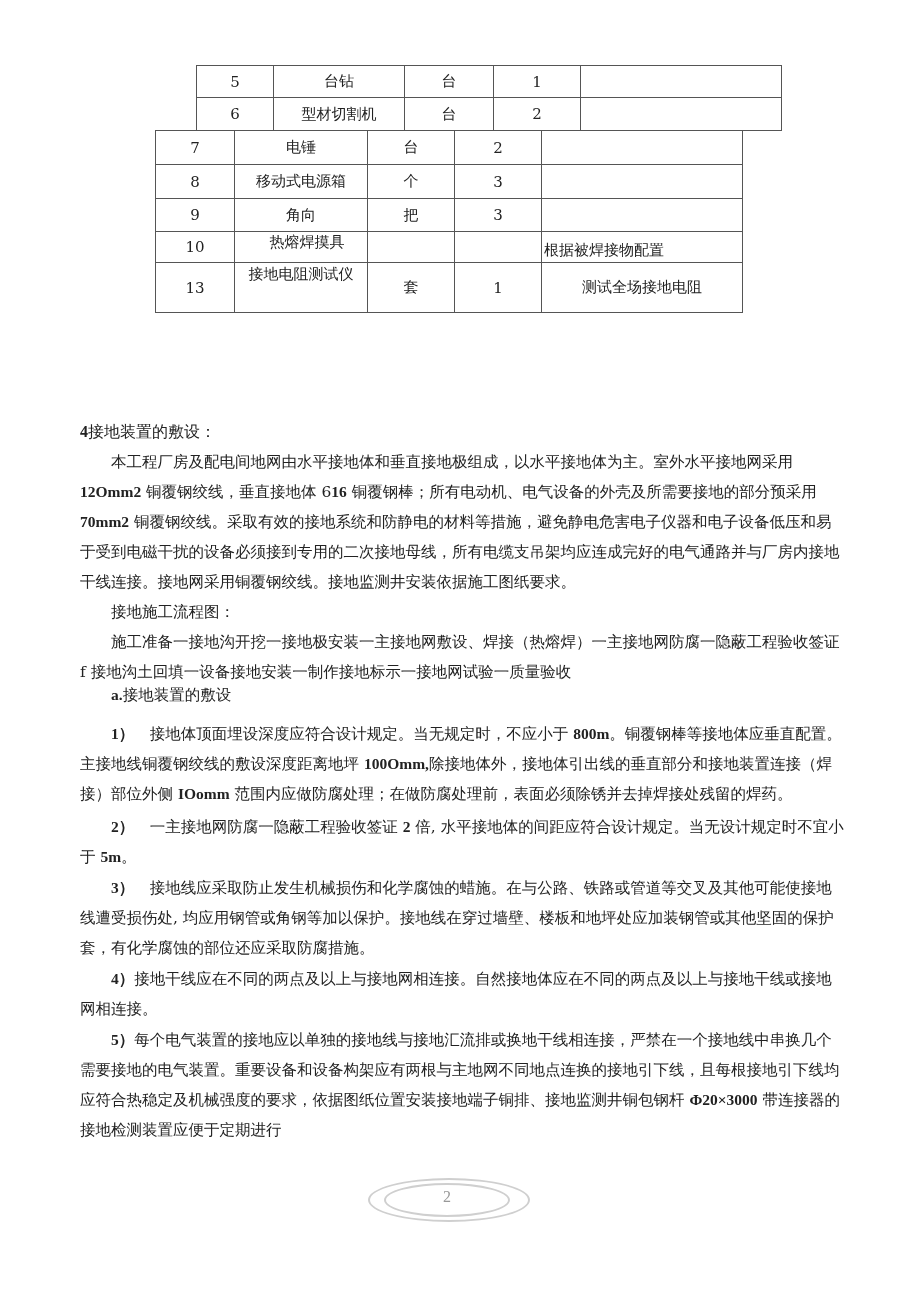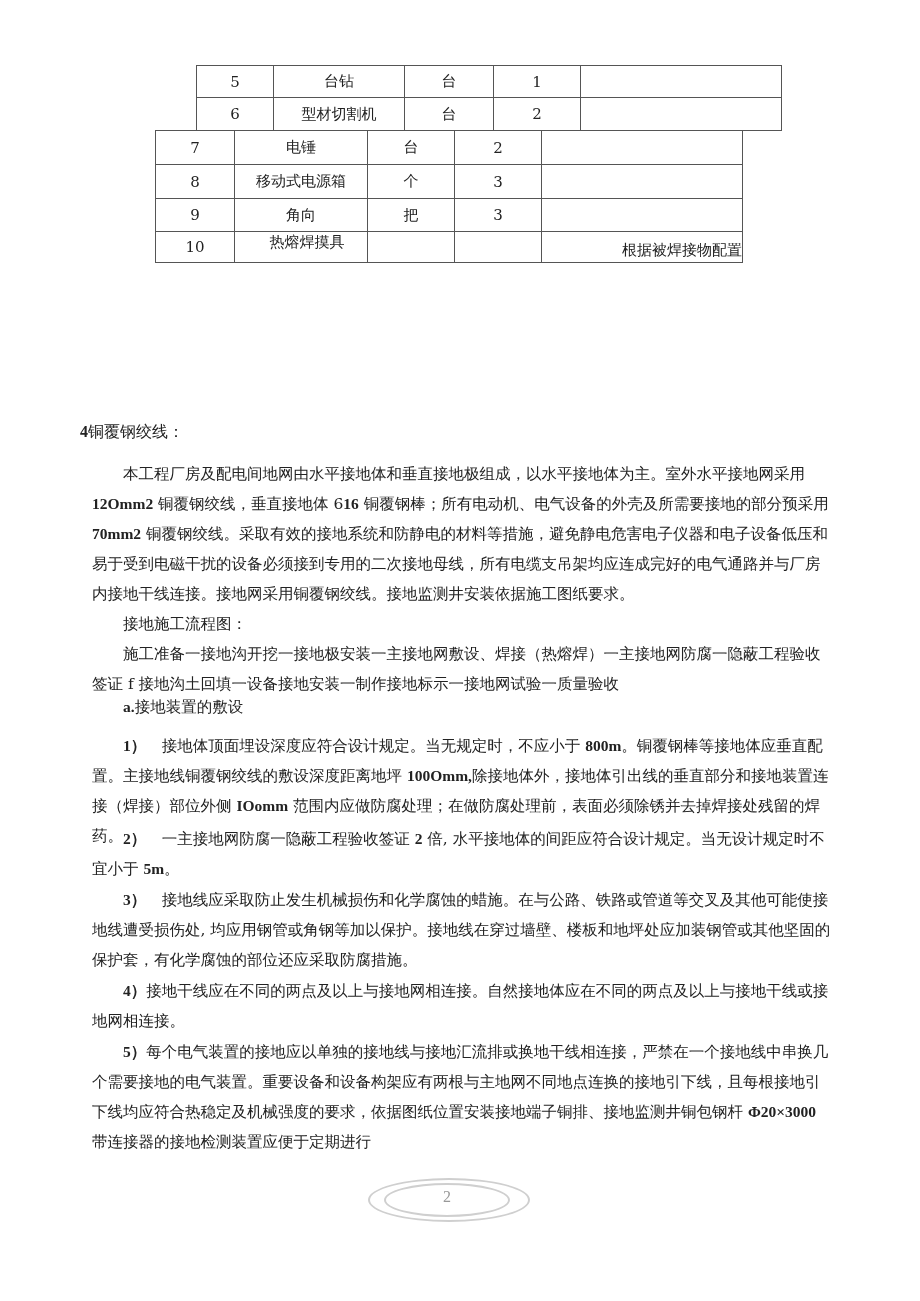--- a/index.html
+++ b/index.html
@@ -6,21 +6,21 @@
   body { width:920px; height:1301px; position:relative; overflow:hidden;
          font-family:"DejaVu Serif","Liberation Serif",serif; color:#222; }
   table { border-collapse:collapse; position:absolute; table-layout:fixed; }
   td { border:1px solid #555; text-align:center; font-size:15px; padding:0; color:#222; }
   #tbl1 { left:196px; top:65px; width:585px; }
   #tbl2 { left:155px; top:130px; width:587px; }
   .note-left { text-align:left; padding-left:2px; }
   .note-top { vertical-align:top; padding-top:4px; line-height:26px;padding-left:12px; }
   .bold { font-weight:bold; font-family:"Liberation Serif",serif; }
   .text { position:absolute; left:80px; width:765px; font-size:15.5px; line-height:30px; }
-  .para { margin:12px; }
+  .para { margin:0; }
   .ind { text-indent:31px; }
   .heading { font-size:16px; }
   .num { font-weight:bold; font-family:"Liberation Serif",serif; }
   .pagenum { position:absolute; left:368px; top:1178px; width:160px; height:44px; }
   .pagenum .outer { position:absolute; left:0; top:0; width:158px; height:40px; border:2px solid #cfcfcf; border-radius:50%; }
   .pagenum .inner { position:absolute; left:16px; top:5px; width:122px; height:30px; border:2px solid #cfcfcf; border-radius:50%; }
   .pagenum .n { position:absolute; left:0; width:158px; top:10px; text-align:center; color:#999; font-size:16px; font-family:"Liberation Serif",serif; }
 </style>
 </head>
 <body>
@@ -79,27 +79,34 @@
     <td>角向</td>
     <td>把</td>
     <td>3</td>
     <td></td>
   </tr>
   <tr style="height:31px">
     <td>10</td>
     <td class="note-top" style="padding-top:0;line-height:20px;vertical-align:top;">热熔焊摸具</td>
     <td></td>
     <td></td>
-    <td class="note-left" style="vertical-align:bottom;padding-bottom:2px;text-align:right;">根据被焊接物配置</td>
+    <td class="note-left" style="vertical-align:bottom;padding-bottom:2px;">根据被焊接物配置</td>
+  </tr>
+  <tr style="height:50px">
+    <td>13</td>
+    <td style="vertical-align:top;padding-top:2px;">接地电阻测试仪</td>
+    <td>套</td>
+    <td>1</td>
+    <td>测试全场接地电阻</td>
   </tr>
 </tbody>
   </table>
 
 <div class="text heading" style="top:417px;">
-  <span class="num">4</span><span>铜覆钢绞线：</span>
+  <span class="num">4</span><span>接地装置的敷设：</span>
 </div>
 
 <div class="text" style="top:447px;">
   <p class="para ind">
     <span>本工程厂房及配电间地网由水平接地体和垂直接地极组成，以水平接地体为主。室外水平接地网采用</span><span class="bold">12Omm2</span><span> 铜覆钢绞线，垂直接地体 6</span><span class="bold">16</span><span> 铜覆钢棒；所有电动机、电气设备的外壳及所需要接地的部分预采用</span><span class="bold">70mm2</span><span> 铜覆钢绞线。采取有效的接地系统和防静电的材料等措施，避免静电危害电子仪器和电子设备低压和易于受到电磁干扰的设备必须接到专用的二次接地母线，所有电缆支吊架均应连成完好的电气通路并与厂房内接地干线连接。接地网采用铜覆钢绞线。接地监测井安装依据施工图纸要求。</span>
   </p>
 </div>
 
 <div class="text" style="top:597px;">
   <p class="para ind">接地施工流程图：</p>

